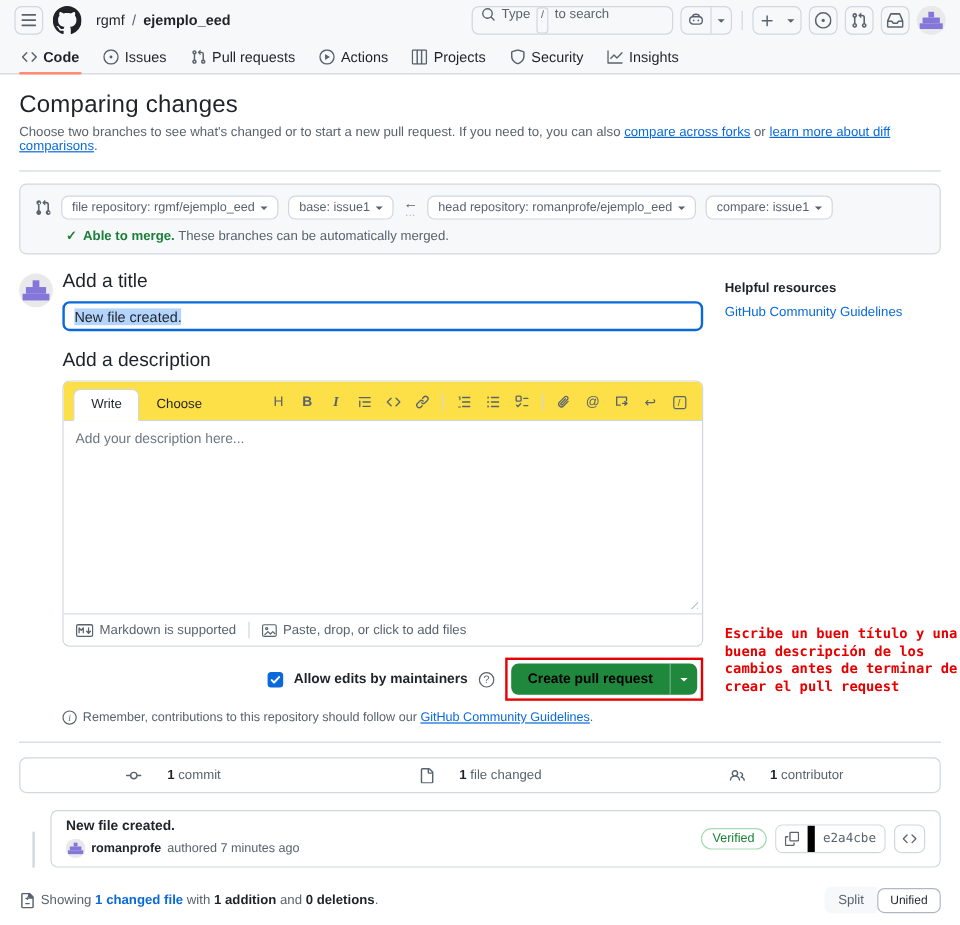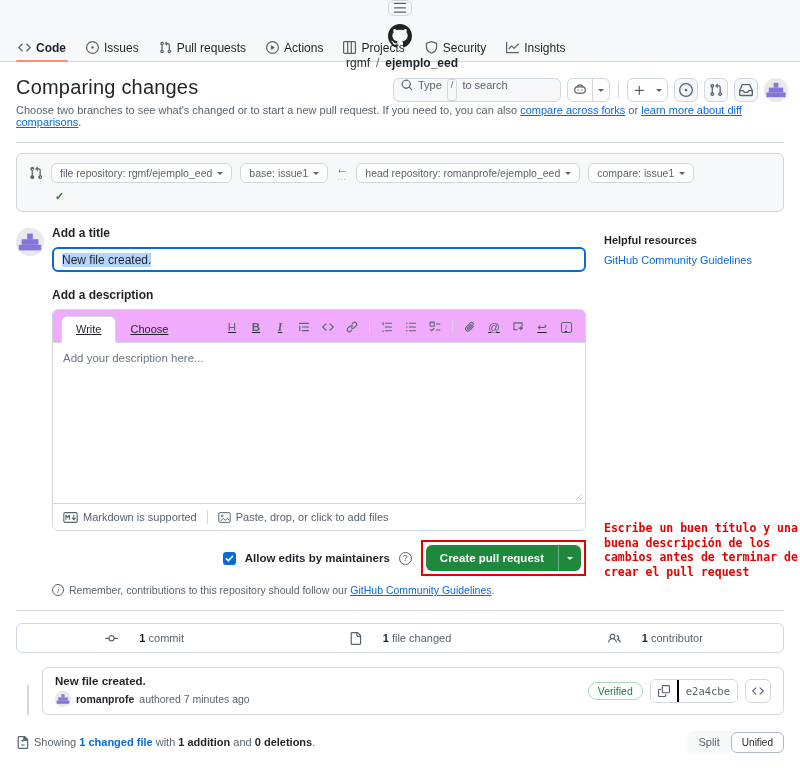--- a/index.html
+++ b/index.html
@@ -1,21 +1,21 @@
 <!DOCTYPE html>
 <html><head>
 <meta charset="utf-8">
 <style>
   * { margin:0; padding:0; box-sizing:border-box; }
   html,body { background:#fff; }
   body { font-family:"Liberation Sans", sans-serif; color:#1f2328; }
   .app { width:800px; height:771px; overflow:hidden; background:#fff; position:relative; }
 
   
-  .gh-header { height:34px; background:#f6f8fa; display:flex; align-items:center; padding:0 12px; gap:8px;flex-direction:column; }
+  .gh-header { height:34px; background:#f6f8fa; display:flex; align-items:center; padding:0 12px; gap:8px; }
   .icon-btn { width:24px; height:24px; border:1px solid #d0d7de; border-radius:6px; background:#f6f8fa;
               display:flex; align-items:center; justify-content:center; color:#59636e; cursor:pointer; }
   .gh-logo { width:24px; height:24px; color:#1f2328; display:flex; align-items:center; }
   .crumbs { font-size:12px; display:flex; gap:6px; align-items:center; margin-left:4px; }
   .crumbs .owner { color:#1f2328; }
   .crumbs .sep { color:#59636e; }
   .crumbs .repo { font-weight:bold; }
   .hd-right { margin-left:auto; display:flex; align-items:center; gap:6px; }
   .search-box { width:168px; height:24px; border:1px solid #d0d7de; border-radius:6px; background:#f6f8fa;
                 display:flex; gap:5px; padding:0 7px; color:#59636e; font-size:11px; }
@@ -55,28 +55,28 @@
   .merge-bold { color:#1a7f37; font-weight:bold; }
 
   
   .pr-form { display:grid; grid-template-columns:36px 534px 1fr; margin-top:14px; }
   .form-avatar-col { padding-top:2px; }
   .form-main { min-width:0; }
   .form-aside { padding-left:18px; padding-top:8px; font-size:11px; }
   .aside-h { font-weight:bold; color:#1f2328; margin-bottom:8px; }
   .aside-link { color:#0969da; cursor:pointer; }
 
-  .fld-label { font-weight:bold; font-size:12px; margin-bottom:7px; }
+  .fld-label { font-weight:normal; font-size:16px; margin-bottom:7px; }
   .title-input { border:2px solid #0969da; border-radius:6px; height:25px; display:flex; align-items:center;
                  padding:0 8px; font-size:12px; background:#fff; cursor:text; }
   .title-input .selected { background:#b3d4fc; }
 
   .desc-label { margin-top:16px; }
   .editor { border:1px solid #d0d7de; border-radius:6px; overflow:hidden; }
-  .editor-head { background:#f0abfc; border-bottom:1px solid #d0d7de; display:flex; align-items:flex-end; padding:6px 8px 0 8px; height:33px;text-decoration:underline; }
+  .editor-head { background:#fde047; border-bottom:1px solid #d0d7de; display:flex; align-items:flex-end; padding:6px 8px 0 8px; height:33px; }
   .ed-tab { font-size:11px; padding:6px 14px 7px; color:#1f2328; cursor:pointer; }
   .ed-tab.active { background:#fff; border:1px solid #d0d7de; border-bottom:1px solid #fff; border-radius:6px 6px 0 0; margin-bottom:-1px; }
   .ed-toolbar { margin-left:auto; display:flex; align-items:center; gap:2px; padding-bottom:5px; color:#59636e; }
   .tb { width:22px; height:20px; display:flex; align-items:center; justify-content:center; font-size:11.5px; cursor:pointer; color:#59636e; }
   .tb.bold { font-weight:bold; }
   .tb.italic { font-style:italic; font-family:"Liberation Serif", serif; font-weight:bold; }
   .tb-sep { width:1px; height:14px; background:#d0d7de; margin:0 4px; }
   .slash-box { border:1px solid #59636e; border-radius:2px; width:11px; height:11px; font-size:8px; display:flex; align-items:center; justify-content:center; }
   .editor-body { position:relative; height:160px; background:#fff; padding:9px 10px; font-size:11.5px; color:#6e7781; cursor:text; }
   .resize-grip { position:absolute; right:3px; bottom:3px; width:9px; height:9px;
@@ -86,21 +86,21 @@
   .foot-item { display:flex; align-items:center; gap:5px; cursor:pointer; }
   .foot-sep { width:1px; height:14px; background:#d0d7de; }
 
   .actions-row { display:flex; justify-content:flex-end; align-items:center; gap:9px; margin-top:9px; }
   .chk { width:13px; height:13px; background:#0969da; border-radius:3px; display:inline-flex; align-items:center; justify-content:center; cursor:pointer; }
   .chk svg { color:#fff; }
   .allow-label { font-size:11.5px; font-weight:bold; }
   .q-circle { width:13px; height:13px; border:1px solid #59636e; border-radius:50%; color:#59636e; font-size:9px;
               display:inline-flex; align-items:center; justify-content:center; cursor:pointer; }
   .red-outline { border:2px solid #e60000; padding:3px; display:inline-block; }
-  .btn-pr { background:#1f883d; color:#ffffff; border:none; border-radius:6px; display:flex; align-items:center; height:26px; cursor:pointer; overflow:hidden; font-family:inherit; }
+  .btn-pr { background:#1f883d; color:#000000; border:none; border-radius:6px; display:flex; align-items:center; height:26px; cursor:pointer; overflow:hidden; font-family:inherit; }
   .btn-pr .lbl { font-size:11.5px; font-weight:bold; padding:0 14px; }
   .btn-pr .dd { border-left:1px solid rgba(255,255,255,0.35); padding:0 8px; height:100%; display:flex; align-items:center; }
   .btn-pr .dd .caret { border-top-color:#fff; }
 
   .annotation { margin-top:255px; font-family:"DejaVu Sans Mono", monospace; font-weight:bold; font-size:11.5px;
                 color:#e60000; line-height:1.28; width:205px; }
 
   .remember { margin-top:8px; font-size:10.5px; color:#59636e; display:flex; align-items:center; gap:5px; }
   .i-circle { width:12px; height:12px; border:1px solid #59636e; border-radius:50%; font-size:8px; font-style:italic; font-family:"Liberation Serif",serif;
               display:inline-flex; align-items:center; justify-content:center; flex:0 0 auto; }
@@ -119,21 +119,21 @@
   .commits-head { display:flex; align-items:center; gap:9px; font-size:11px; color:#59636e; margin-left:-26px; }
   .commits-head svg { color:#59636e; background:#fff; }
   .commit-card { margin-top:10px; border:1px solid #d0d7de; border-radius:6px; background:#fff; padding:7px 12px; display:flex; align-items:center; }
   .commit-info .msg { font-size:11.5px; font-weight:bold; cursor:pointer; }
   .commit-meta { display:flex; align-items:center; gap:5px; margin-top:4px; font-size:10.5px; color:#59636e; }
   .commit-meta .author { color:#1f2328; font-weight:bold; }
   .commit-right { margin-left:auto; display:flex; align-items:center; gap:7px; }
   .verified { border:1px solid #a6dbb6; color:#1a7f37; font-size:10.5px; border-radius:999px; padding:2px 9px; cursor:pointer; }
   .sha-group { display:flex; border:1px solid #d0d7de; border-radius:6px; overflow:hidden; height:24px; }
   .sha-group .seg { display:flex; align-items:center; padding:0 7px; color:#59636e; cursor:pointer; background:#fff; }
-  .sha-group .seg + .seg { border-left:2px solid #000000; }
+  .sha-group .seg + .seg { border-left:6px solid #000000; }
   .sha-txt { font-family:"DejaVu Sans Mono", monospace; font-size:10.5px; }
   .code-btn { width:26px; height:24px; border:1px solid #d0d7de; border-radius:6px; background:#fff; display:flex; align-items:center; justify-content:center; color:#59636e; cursor:pointer; }
 
   
   .showing-row { margin-top:16px; display:flex; align-items:center; font-size:11px; color:#59636e; gap:5px; }
   .showing-row b { color:#1f2328; }
   .layout-toggle { margin-left:auto; display:flex; align-items:center; }
   .tog-split { font-size:11px; color:#59636e; padding:4px 10px; background:#f6f8fa; border:1px solid #f6f8fa; border-radius:6px 0 0 6px; cursor:pointer; }
   .tog-unified { font-size:10px; color:#1f2328; padding:4px 10px; background:#fff; border:1px solid #afb8c1; border-radius:6px; cursor:pointer; }
 
@@ -296,20 +296,21 @@
             <span>head repository: romanprofe/ejemplo_eed</span>
             <span class="caret"></span>
           </div>
         <div class="dd-btn">
             <span>compare: issue1</span>
             <span class="caret"></span>
           </div>
       </div>
       <div class="merge-row">
         <span class="merge-check">✓</span>
+        <span><b class="merge-bold">Able to merge.</b><span> These branches can be automatically merged.</span></span>
       </div>
     </div>
 
     <div class="pr-form">
       <div class="form-avatar-col">
         <div class="avatar md">
           <svg width="28" height="28" viewBox="0 0 10 10">
               <rect width="10" height="10" fill="#e9e9ec"></rect>
               <g fill="#8576d9">
                 <rect x="4" y="2" width="2" height="2"></rect>

